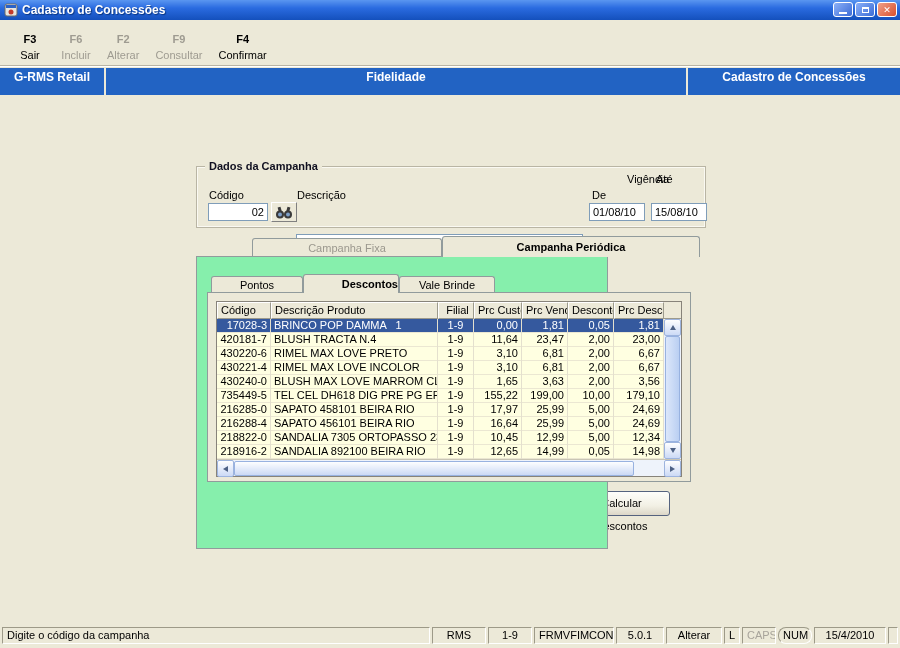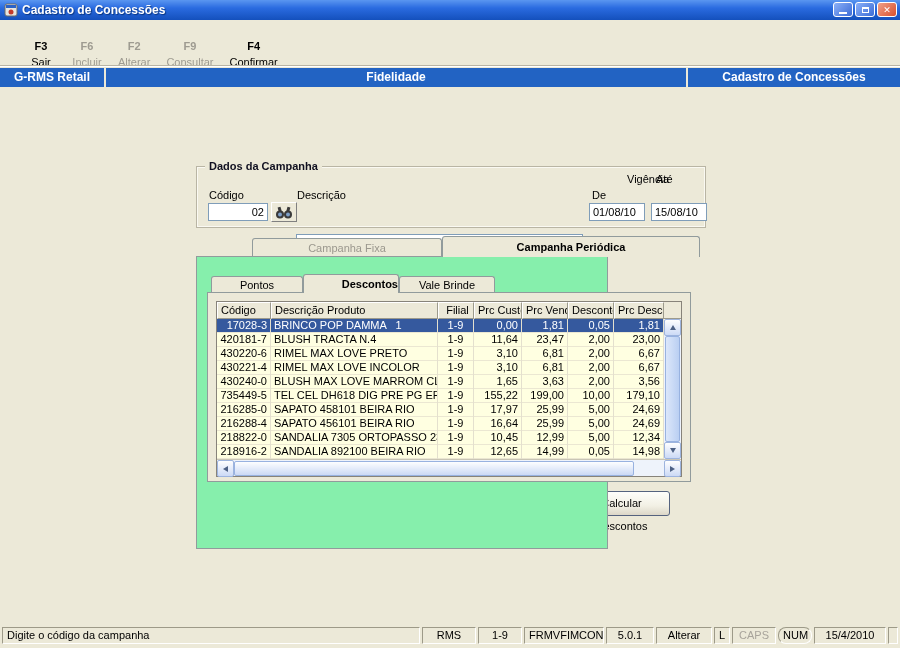--- a/index.html
+++ b/index.html
@@ -15,29 +15,29 @@
   .titlebar .title { color:#fff; font-weight:bold; font-size:12px; text-shadow:1px 1px 1px #0A3580; white-space:nowrap; }
   .winbtns { position:absolute; right:3px; top:2px; display:flex; gap:2px; }
   .wbtn { width:20px; height:15px; border:1px solid #fff; border-radius:3px;
     display:flex; align-items:center; justify-content:center;
     background:linear-gradient(135deg,#8BB0F8,#3C6CD6); color:#fff; font-size:9px; font-weight:bold; }
   .wbtn.close { background:linear-gradient(135deg,#F0A088,#D8502E); }
   .glyph-min { width:8px; height:2px; background:#fff; margin-top:7px; }
   .glyph-restore { width:7px; height:6px; border:1px solid #fff; border-top-width:2px; }
 
   
-  .toolbar { position:absolute; top:31px; left:0; right:0; height:45px; background:#ECE9D8;
-    display:flex; align-items:center; padding-left:21px; gap:6px; }
+  .toolbar { position:absolute; top:20px; left:0; right:0; height:45px; background:#ECE9D8;
+    display:flex; align-items:flex-end; padding-left:10px; gap:6px; }
   .tb-btn { min-width:40px; display:flex; flex-direction:column; align-items:center; gap:4px; padding:4px 5px; }
   .tb-key { font-weight:bold; }
   .tb-btn.disabled { color:#9E9B91; }
   .divider { position:absolute; top:65px; left:0; right:0; height:2px; border-top:1px solid #B8B4A4; border-bottom:1px solid #FFF; }
 
   
-  .banner { position:absolute; top:68px; left:0; right:0; height:19px; display:flex; gap:2px; }
+  .banner { position:absolute; top:68px; left:0; right:0; height:27px; display:flex; gap:2px; }
   .banner .seg { background:#2263C3; color:#fff; font-weight:bold; font-size:12px;
     text-align:center; line-height:19px; white-space:nowrap; overflow:hidden; }
   .seg-left { width:104px; }
   .seg-center { flex:1; }
   .seg-right { width:212px; }
 
   
   .groupbox { position:absolute; left:196px; top:166px; width:510px; height:62px;
     border:1px solid #B9B5A4; box-shadow:inset 0 0 0 1px #FAF9F2; }
   .groupbox .legend { position:absolute; top:-7px; left:8px; background:#ECE9D8; padding:0 4px; font-weight:bold; color:#101020; }
@@ -118,21 +118,21 @@
     border:1px solid #55637F; border-radius:3px; text-align:center; line-height:23px; font-size:11px; }
 
   
   .statusbar { position:absolute; left:0; right:0; top:626px; height:19px; background:#ECE9D8;
     display:flex; gap:2px; padding:1px 2px; }
   .st-cell { border:1px solid; border-color:#9D9A88 #FFF #FFF #9D9A88; line-height:15px;
     padding:0 4px; white-space:nowrap; overflow:hidden; text-align:center; }
   .st-cell.dim { color:#A8A49B; }
   .st-msg { flex:1; text-align:left; }
   .st-w0{width:54px;} .st-w1{width:44px;} .st-w2{width:80px;} .st-w3{width:48px;} .st-w4{width:56px;}
-  .st-w5{width:16px;} .st-w6{width:44px;} .st-w7{width:34px;border-radius:8px;} .st-w8{width:72px;} .st-end{width:10px;}
+  .st-w5{width:16px;} .st-w6{width:34px;} .st-w7{width:34px;border-radius:8px;} .st-w8{width:72px;} .st-end{width:10px;}
 </style>
 </head>
 <body>
 
 <div id="win">
 
   <div class="titlebar">
     <svg class="app-icon" width="14" height="14" viewBox="0 0 14 14">
       <rect x="1" y="1" width="12" height="12" rx="2" fill="#E8E6E0" stroke="#6B6B6B"></rect>
       <rect x="2" y="2" width="10" height="3" fill="#2A62C8"></rect>

